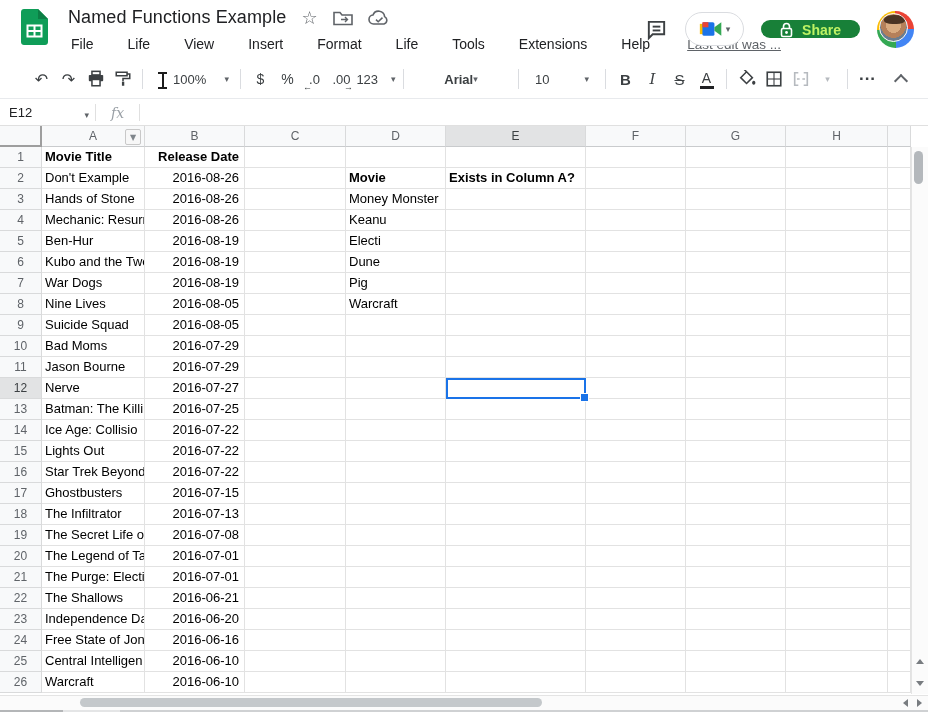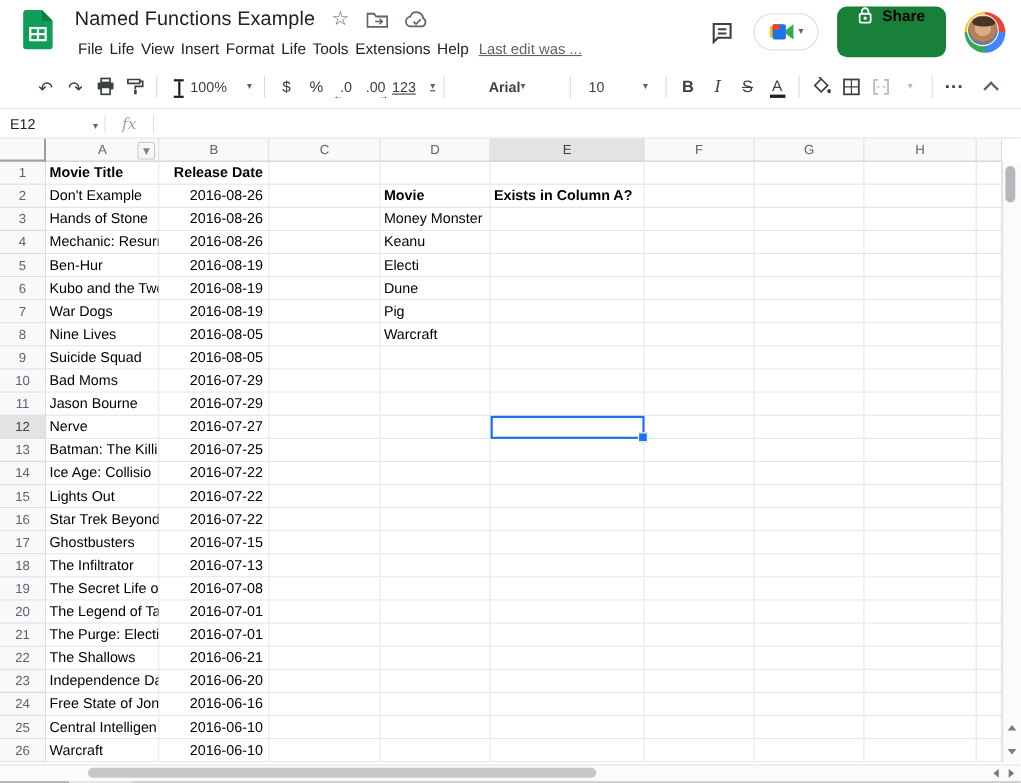--- a/index.html
+++ b/index.html
@@ -5,42 +5,42 @@
   html,body{margin:0;padding:0;background:#fff;}
   body{width:928px;height:712px;overflow:hidden;font-family:"Liberation Sans",sans-serif;-webkit-font-smoothing:antialiased;}
   .app{position:relative;width:928px;height:712px;background:#fff;}
 
   
   .topbar{position:absolute;left:0;top:0;width:928px;height:60px;background:#fff;}
   .logo{position:absolute;left:21px;top:9px;width:27px;height:36px;cursor:pointer;}
   .title-row{position:absolute;left:68px;top:7px;display:flex;align-items:center;gap:15px;}
   .doc-title{font-size:18px;color:#202124;font-weight:400;letter-spacing:.1px;}
   .tb-ic{color:#5f6368;font-size:17px;line-height:1;display:flex;align-items:center;}
-  .menubar{position:absolute;left:68px;top:35px;display:flex;align-items:center;column-gap:0;font-size:14px;color:#202124;}
+  .menubar{position:absolute;left:68px;top:35px;display:flex;align-items:center;column-gap:28px;font-size:14px;color:#202124;}
   .menu-item{padding:1px 3px;border-radius:4px;cursor:pointer;}
   .last-edit{color:#5f6368;text-decoration:underline;margin-left:6px;font-size:13.5px;cursor:pointer;}
   .top-right{position:absolute;right:14px;top:0;height:58px;display:flex;align-items:center;gap:17px;}
   .meet-pill{display:flex;align-items:center;justify-content:center;gap:3px;width:57px;height:32px;border:1px solid #dadce0;border-radius:17px;background:#fff;cursor:pointer;}
-  .share-btn{display:flex;align-items:flex-start;gap:9px;height:46px;padding:0 19px;border:none;border-radius:9px;background:#188038;color:#000000;font-size:14px;font-weight:700;font-family:"Liberation Sans",sans-serif;cursor:pointer;}
+  .share-btn{display:flex;align-items:flex-end;gap:9px;height:18px;padding:0 19px;border:none;border-radius:9px;background:#188038;color:#bef264;font-size:14px;font-weight:700;font-family:"Liberation Sans",sans-serif;cursor:pointer;}
   .avatar{width:33px;height:33px;border-radius:50%;padding:2px;background:conic-gradient(#ea4335 0 25%,#4285f4 25% 50%,#34a853 50% 75%,#fbbc04 75% 100%);cursor:pointer;}
   .avatar-img{width:29px;height:29px;border-radius:50%;border:1px solid #fff;box-sizing:border-box;
     background:radial-gradient(circle at 50% 42%,#d9ab80 0 36%,#b5805a 37% 60%,#6b7d8f 61% 100%);position:relative;overflow:hidden;}
   .avatar-img:before{content:"";position:absolute;left:4px;top:1px;width:21px;height:9px;border-radius:50% 50% 40% 40%;background:#4a3323;}
 
   
   .toolbar{position:absolute;left:0;top:60px;width:928px;height:39px;border-bottom:1px solid #e8eaed;display:flex;align-items:center;padding-left:28px;box-sizing:border-box;background:#fff;}
   .tbtn{min-width:27px;height:28px;display:flex;align-items:center;justify-content:center;color:#3c4043;font-size:14px;border-radius:4px;cursor:pointer;position:relative;}
   .tsep{width:1px;height:20px;background:#dadce0;margin:0 6px;}
   .glyph{font-family:"DejaVu Sans",sans-serif;font-size:16px;color:#3c4043;}
   .caret{font-family:"DejaVu Sans",sans-serif;font-size:9px;color:#5f6368;}
   .zoom-ctl{width:56px;justify-content:space-between;padding:0 5px;font-size:13px;margin-left:19px;}
   .dec-ctl{font-size:13px;}
   .dec-ctl .arr{position:absolute;bottom:1px;font-size:9px;color:#3c4043;}
   .dec-ctl .arr.l{left:2px;} .dec-ctl .arr.r{right:2px;}
-  .fmt-ctl{width:42px;font-size:13px;gap:13px;text-decoration:underline;}
+  .fmt-ctl{width:42px;font-size:13px;gap:13px;}
   .font-ctl{width:88px;justify-content:center;padding:0 7px;font-size:13px;font-weight:bold;}
   .size-ctl{width:54px;justify-content:space-between;padding:0 10px;font-size:13px;}
   .b-btn{font-weight:700;font-size:15px;}
   .i-btn{font-family:"DejaVu Serif",serif;font-style:italic;font-size:15px;}
   .s-btn{text-decoration:line-through;font-size:15px;}
   .a-btn{flex-direction:column;font-size:14px;line-height:13px;padding-top:3px;}
   .a-btn .bar{width:14px;height:3px;background:#202124;margin-top:1px;}
   .more-btn{font-size:17px;font-weight:700;letter-spacing:1px;color:#3c4043;padding-bottom:8px;}
   .collapse-btn{margin-left:auto;margin-right:14px;}
   .chev-up{width:8px;height:8px;border-left:2px solid #5f6368;border-top:2px solid #5f6368;transform:rotate(45deg);margin-top:4px;}

